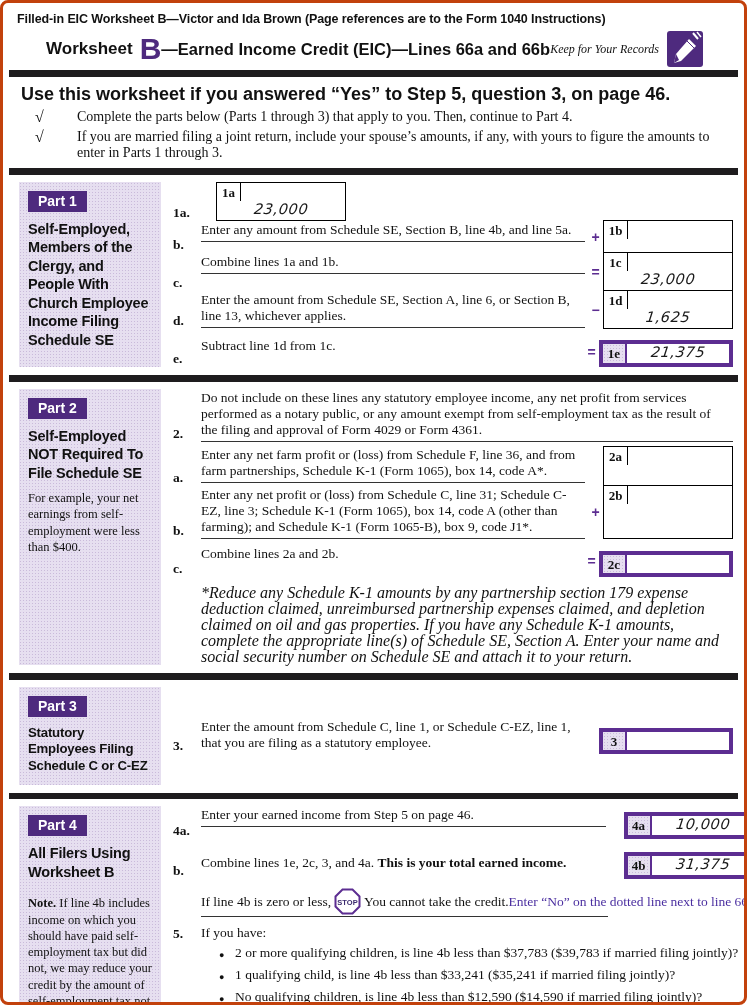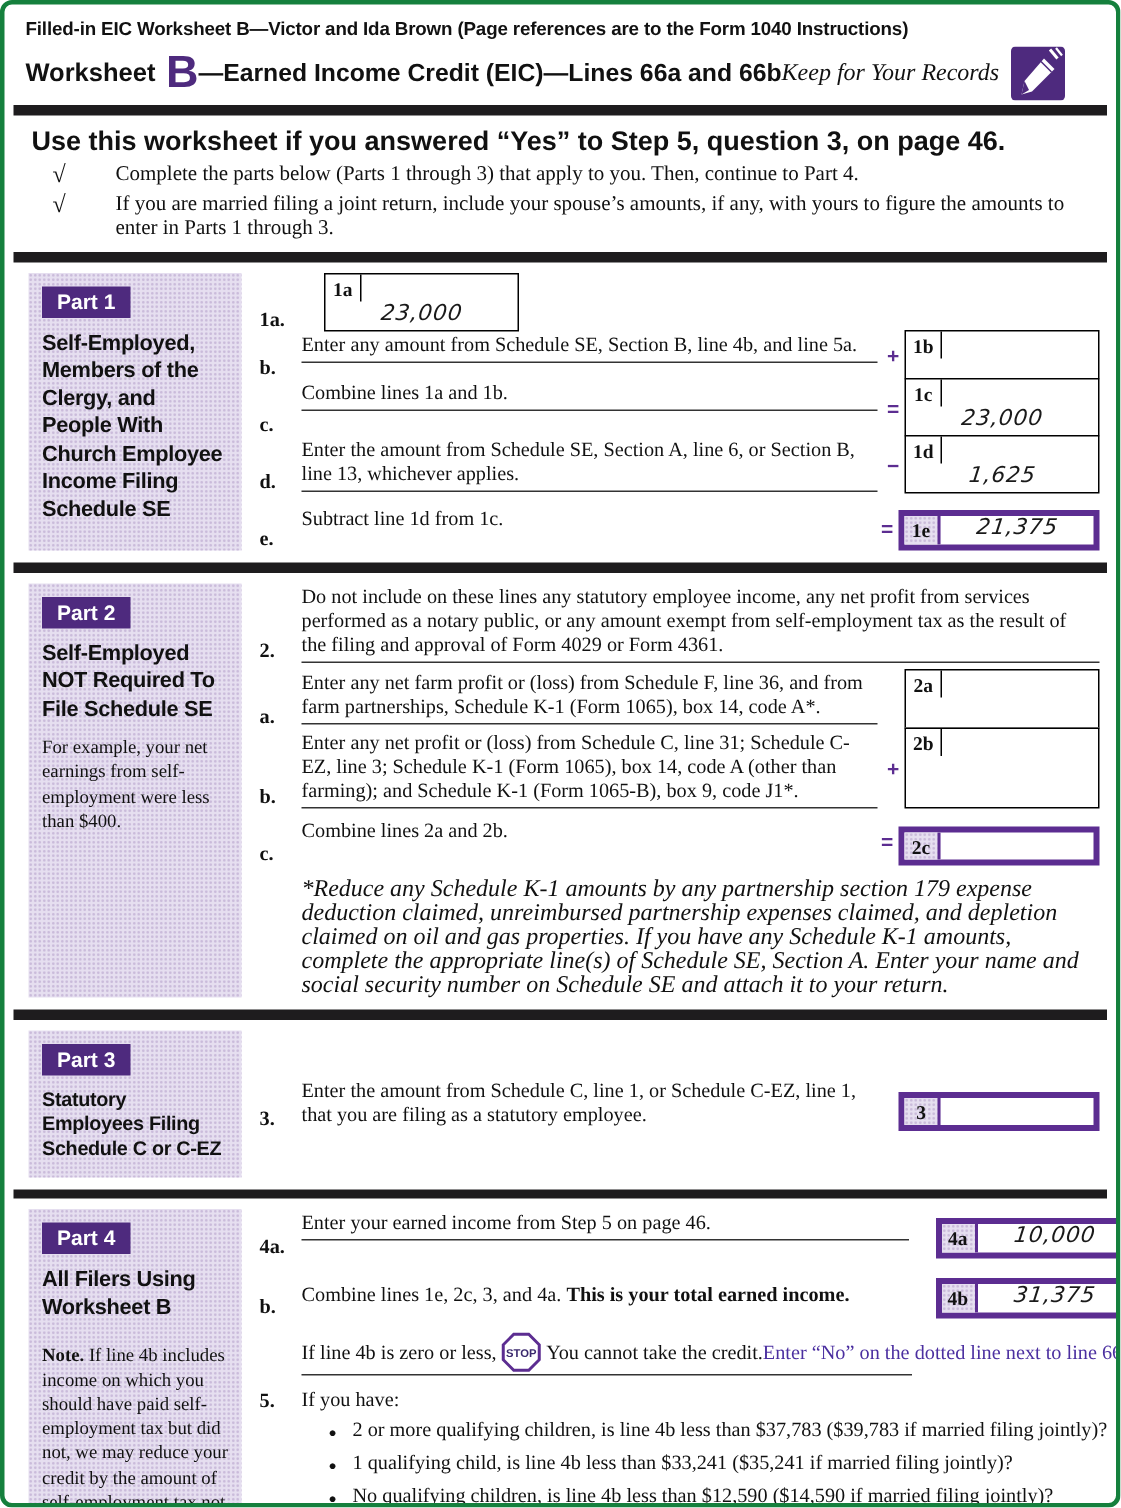--- a/index.html
+++ b/index.html
@@ -1,34 +1,34 @@
 <!DOCTYPE html>
 <html><head>
 <meta charset="utf-8">
 <style>
   * { margin:0; padding:0; box-sizing:border-box; }
   html,body { background:#fff; }
   body { font-family:"Liberation Serif", serif; color:#111; }
   .page {
     width:747px; height:1005px; background:#fff;
-    border:3px solid #15803d; border-radius:8px;
+    border:3px solid #c2410c; border-radius:8px;
     position:relative; overflow:hidden;
   }
   
   .header-top { padding:9px 14px 0 14px; font-family:"Liberation Sans",sans-serif;
     font-weight:bold; font-size:12.5px; letter-spacing:-0.1px; }
-  .title-row { display:flex; align-items:center; justify-content:flex-start;
+  .title-row { display:flex; align-items:center; justify-content:center;
     padding:4px 12px 2px 14px; height:44px; }
   .title-left { display:flex; align-items:center; }
   .ws-word { font-family:"Liberation Sans",sans-serif; font-weight:bold; font-size:17px; }
   .ws-letter { font-family:"Liberation Sans",sans-serif; font-weight:bold; font-size:30px;
     color:#4e2a7e; margin:0 0 0 7px; line-height:1; }
   .ws-rest { font-family:"Liberation Sans",sans-serif; font-weight:bold; font-size:16.5px; }
   .title-right { display:flex; align-items:center; gap:8px; }
-  .keep { font-style:italic; font-size:16px; white-space:nowrap; }
+  .keep { font-style:italic; font-size:12px; white-space:nowrap; }
   .pencil { width:36px; height:36px; flex-shrink:0; }
   .bar { height:7px; background:#1e1c1e; margin:0 6px; }
   .bar.thin { height:6px; }
   
   .intro { padding:7px 14px 6px 18px; }
   .intro-head { font-family:"Liberation Sans",sans-serif; font-weight:bold; font-size:18px; margin-bottom:4px; }
   .check-item { display:flex; font-size:14px; line-height:16.5px; margin:3px 0 0 14px; }
   .check-glyph { width:42px; flex-shrink:0; font-size:16px; }
   .check-text { flex:1; padding-right:6px; }
   

